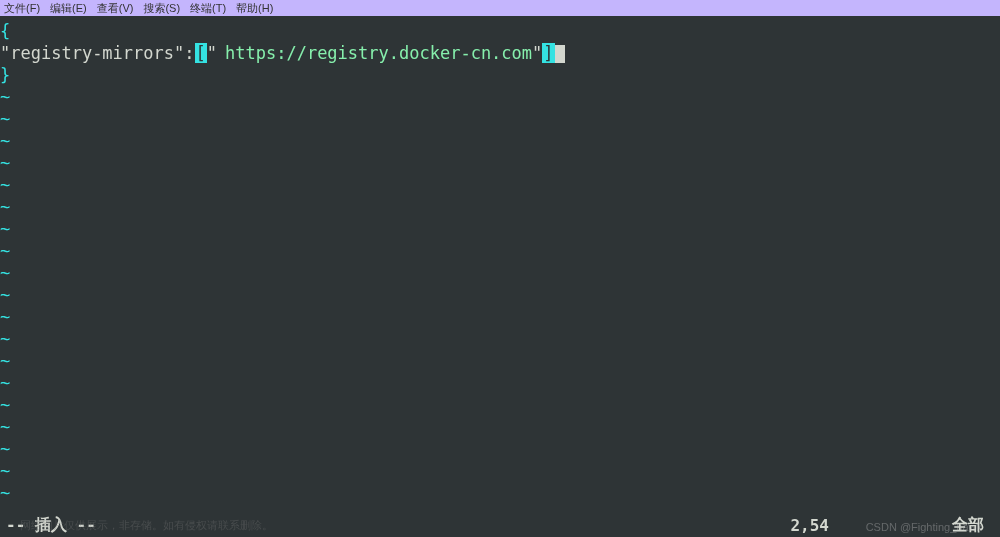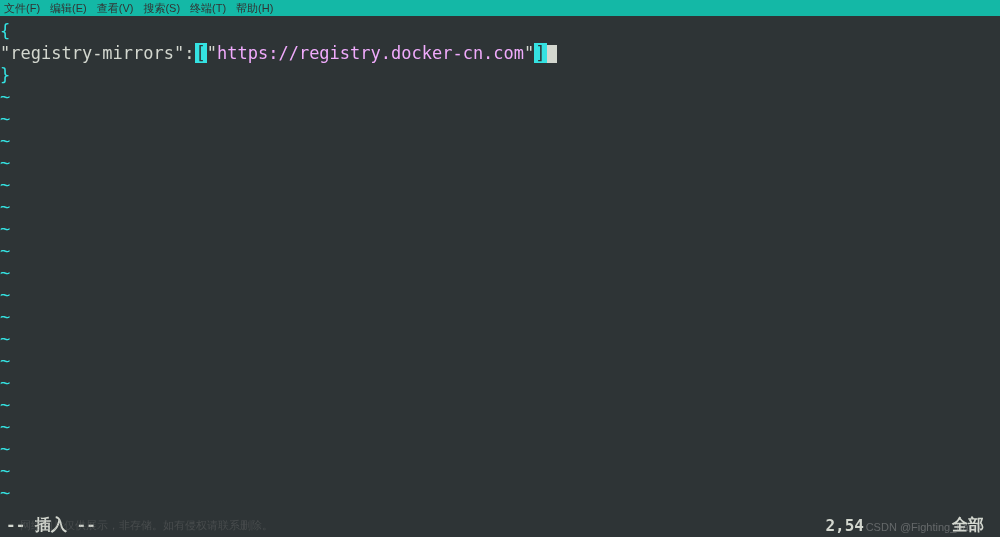--- a/index.html
+++ b/index.html
@@ -5,21 +5,21 @@
 * { margin: 0; padding: 0; box-sizing: border-box; }
 body {
   width: 1000px; height: 537px;
   font-family: "DejaVu Sans Mono", "Consolas", monospace;
   background: #2e3436;
   overflow: hidden;
   position: relative;
 }
 .menubar {
   height: 16px;
-  background: #14b8a6;
+  background: #c4b5fd;
   display: flex;
   align-items: center;
   padding: 0 4px;
   font-family: "SimSun", "Arial", sans-serif;
   font-size: 11px;
   color: #333;
 }
 .menubar span { margin-right: 10px; cursor: default; }
 .editor {
   position: absolute;
@@ -28,21 +28,21 @@
   background: #2e3436;
   font-size: 17px;
   line-height: 22px;
   padding-top: 4px;
 }
 .line { white-space: pre; height: 22px; }
 .brace { color: #34e2e2; }
 .key { color: #d3d7cf; }
 .bracket-open { color: #2e3436; background: #34e2e2; padding: 0 1px; }
 .bracket-close { color: #2e3436; background: #34e2e2; padding: 0 1px; }
-.url { color: #f0abfc; }
+.url { color: #86efac; margin-left: 8px; }
 .cursor {
   display: inline-block;
   width: 10px; height: 18px;
   background: #d3d7cf;
   vertical-align: middle;
 }
 .tilde { color: #34e2e2; }
 .statusbar {
   position: absolute;
   bottom: 0; left: 0; right: 0;
@@ -50,21 +50,21 @@
   background: #2e3436;
   color: #d3d7cf;
   font-size: 16px;
   font-weight: bold;
   display: flex;
   align-items: center;
   padding: 0 6px;
 }
 .status-left { flex: 0 0 auto; }
 .status-fill { flex: 1; }
-.status-pos { margin-right: 60px; text-align: center; }
+.status-pos { margin-right: 95px; text-align: center; }
 .status-pct { margin-right: 10px; margin-left: 28px; }
 .watermark {
   position: absolute;
   bottom: 4px; right: 18px;
   font-size: 11px;
   color: rgba(200,200,200,0.35);
   font-family: Arial, sans-serif;
 }
 .watermark2 {
   position: absolute;

